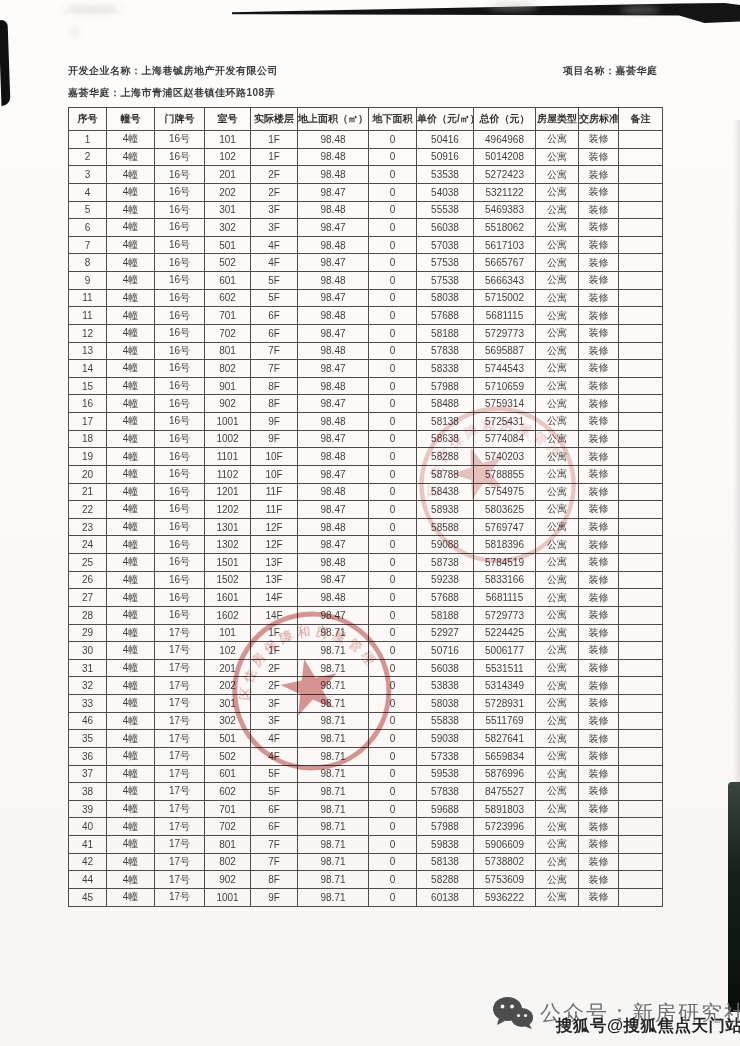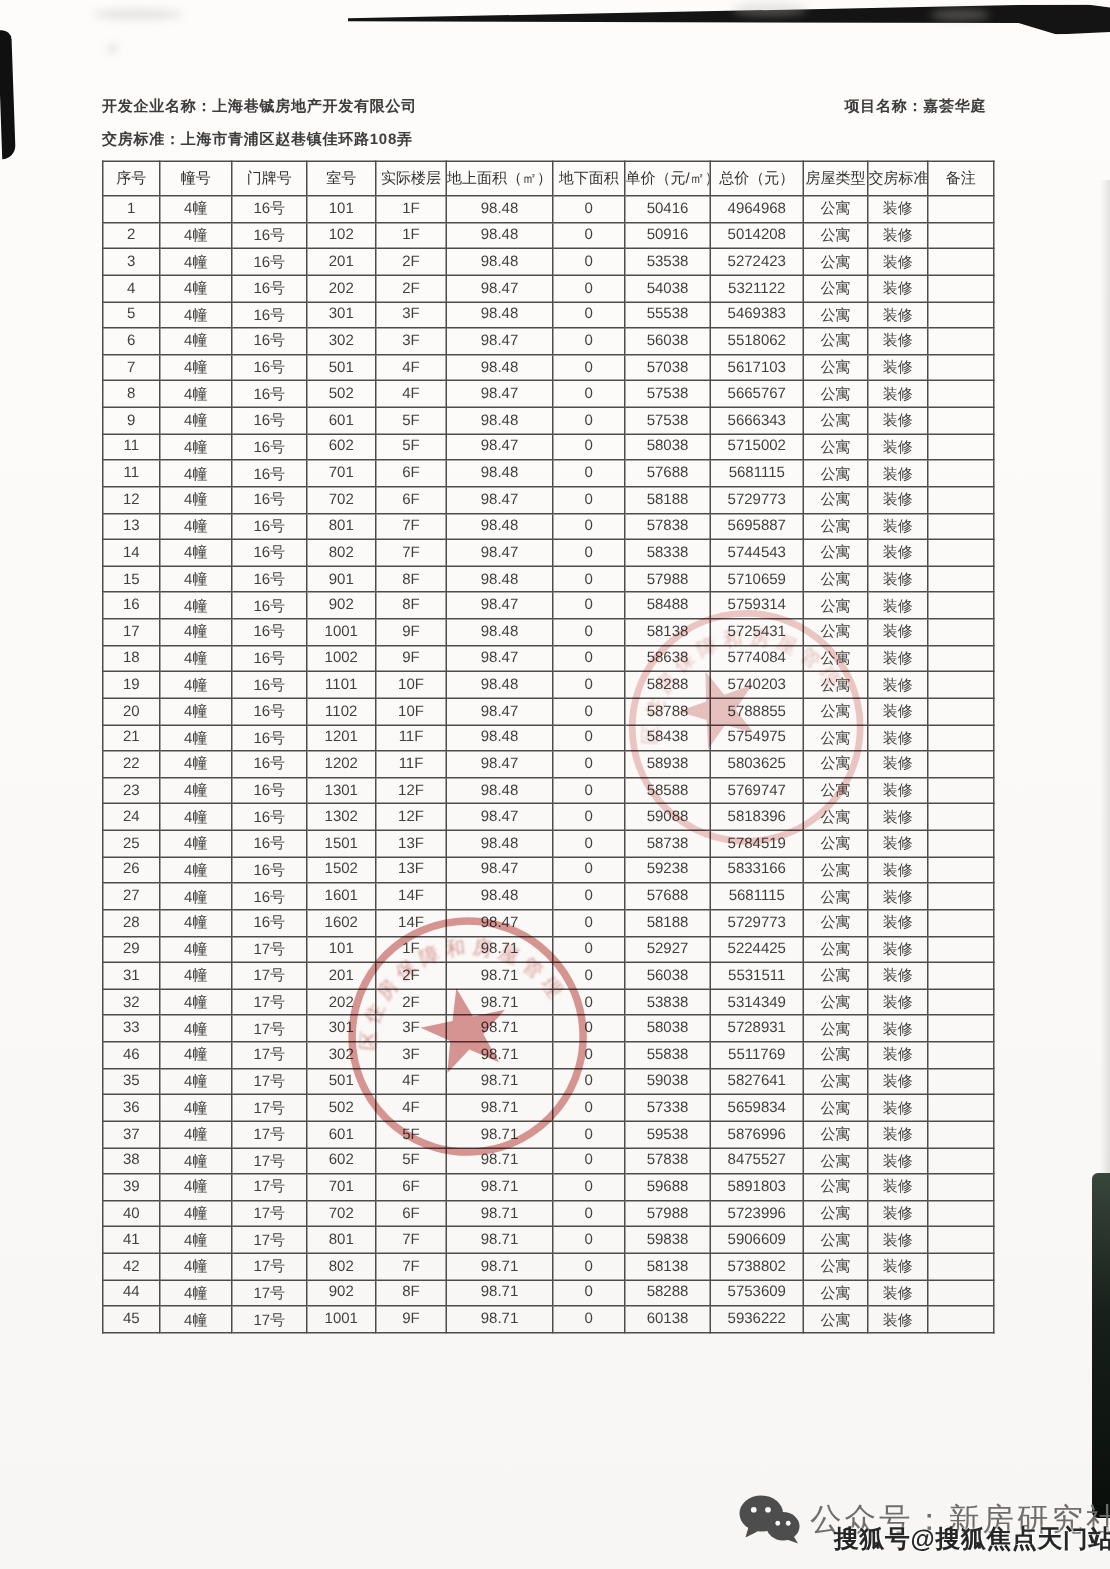--- a/index.html
+++ b/index.html
@@ -31,21 +31,21 @@
   .hdr{position:absolute;color:#3d3d3d;font-size:10px;font-weight:600;letter-spacing:.5px;white-space:nowrap;}
   .hdr.dev{left:68px;top:64px;}
   .hdr.proj{left:563px;top:64px;}
   .hdr.addr{left:68px;top:86px;}
 
   
   table.price{position:absolute;left:68px;top:107px;width:594px;border-collapse:collapse;table-layout:fixed;}
   table.price th,table.price td{
     border:1px solid #4e4c4a;text-align:center;vertical-align:middle;
     font-size:10px;color:#413f3d;padding:0;overflow:hidden;white-space:nowrap;}
-  table.price th{height:22px;font-weight:400;color:#33312f;}
+  table.price th{height:22px;font-weight:700;color:#33312f;}
   table.price tbody tr{height:17.64px;}
 
   
   .stamp{position:absolute;mix-blend-mode:multiply;pointer-events:none;}
   .stamp svg{overflow:visible;}
   .stamp.one{left:412px;top:400px;transform:rotate(-12deg);opacity:.55;}
   .stamp.two{left:227px;top:606px;transform:rotate(-6deg);opacity:.85;}
   .stamp .arc-text{font-size:13px;letter-spacing:4px;fill:rgba(186,58,54,.62);filter:blur(.7px);
     font-family:"DejaVu Sans",sans-serif;}
 
@@ -65,21 +65,21 @@
   <div class="art-left-blob"></div>
   <div class="art-right-shade"></div>
   <div class="art-right-strip"></div>
   <div class="smudge s1"></div>
   <div class="smudge s2"></div>
   <div class="smudge s3"></div>
   <div class="smudge s4"></div>
 
   <div class="hdr dev">开发企业名称：上海巷铖房地产开发有限公司</div>
   <div class="hdr proj">项目名称：嘉荟华庭</div>
-  <div class="hdr addr">交房标准：上海市青浦区赵巷镇佳环路108弄</div>
+  <div class="hdr addr">嘉荟华庭：上海市青浦区赵巷镇佳环路108弄</div>
 
   <table class="price">
     <colgroup>
         <col style="width: 38px;">
         <col style="width: 48px;">
         <col style="width: 50px;">
         <col style="width: 46px;">
         <col style="width: 47px;">
         <col style="width: 71px;">
         <col style="width: 48px;">
@@ -506,20 +506,34 @@
           <td>1F</td>
           <td>98.71</td>
           <td>0</td>
           <td>52927</td>
           <td>5224425</td>
           <td>公寓</td>
           <td>装修</td>
           <td></td>
         </tr>
         <tr>
+          <td>30</td>
+          <td>4幢</td>
+          <td>17号</td>
+          <td>102</td>
+          <td>1F</td>
+          <td>98.71</td>
+          <td>0</td>
+          <td>50716</td>
+          <td>5006177</td>
+          <td>公寓</td>
+          <td>装修</td>
+          <td></td>
+        </tr>
+        <tr>
           <td>31</td>
           <td>4幢</td>
           <td>17号</td>
           <td>201</td>
           <td>2F</td>
           <td>98.71</td>
           <td>0</td>
           <td>56038</td>
           <td>5531511</td>
           <td>公寓</td>

